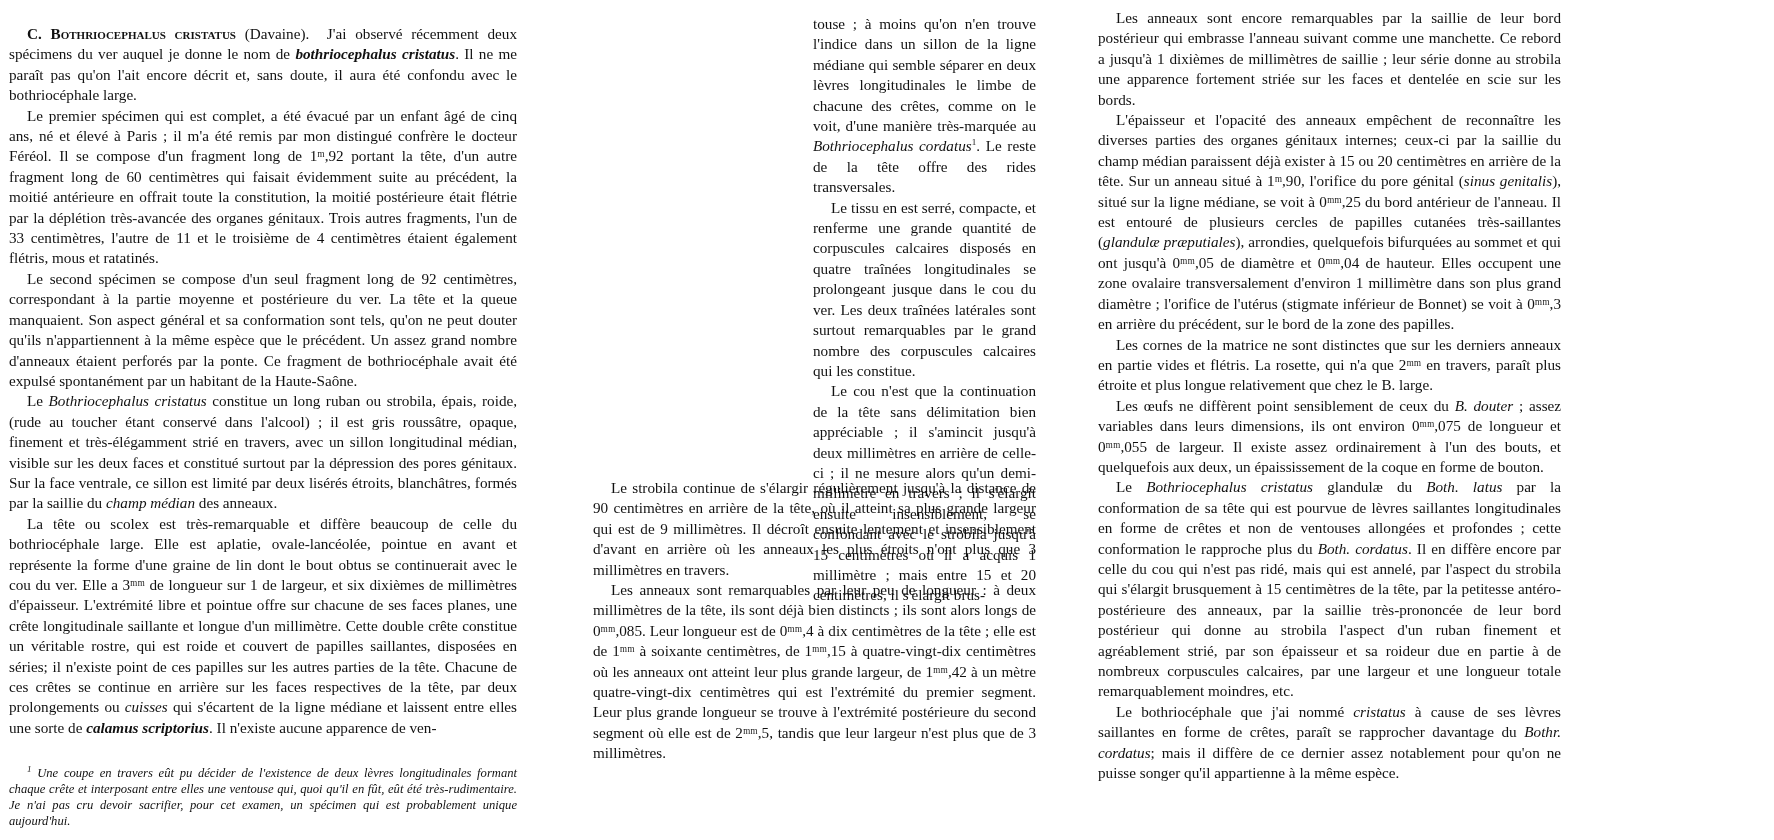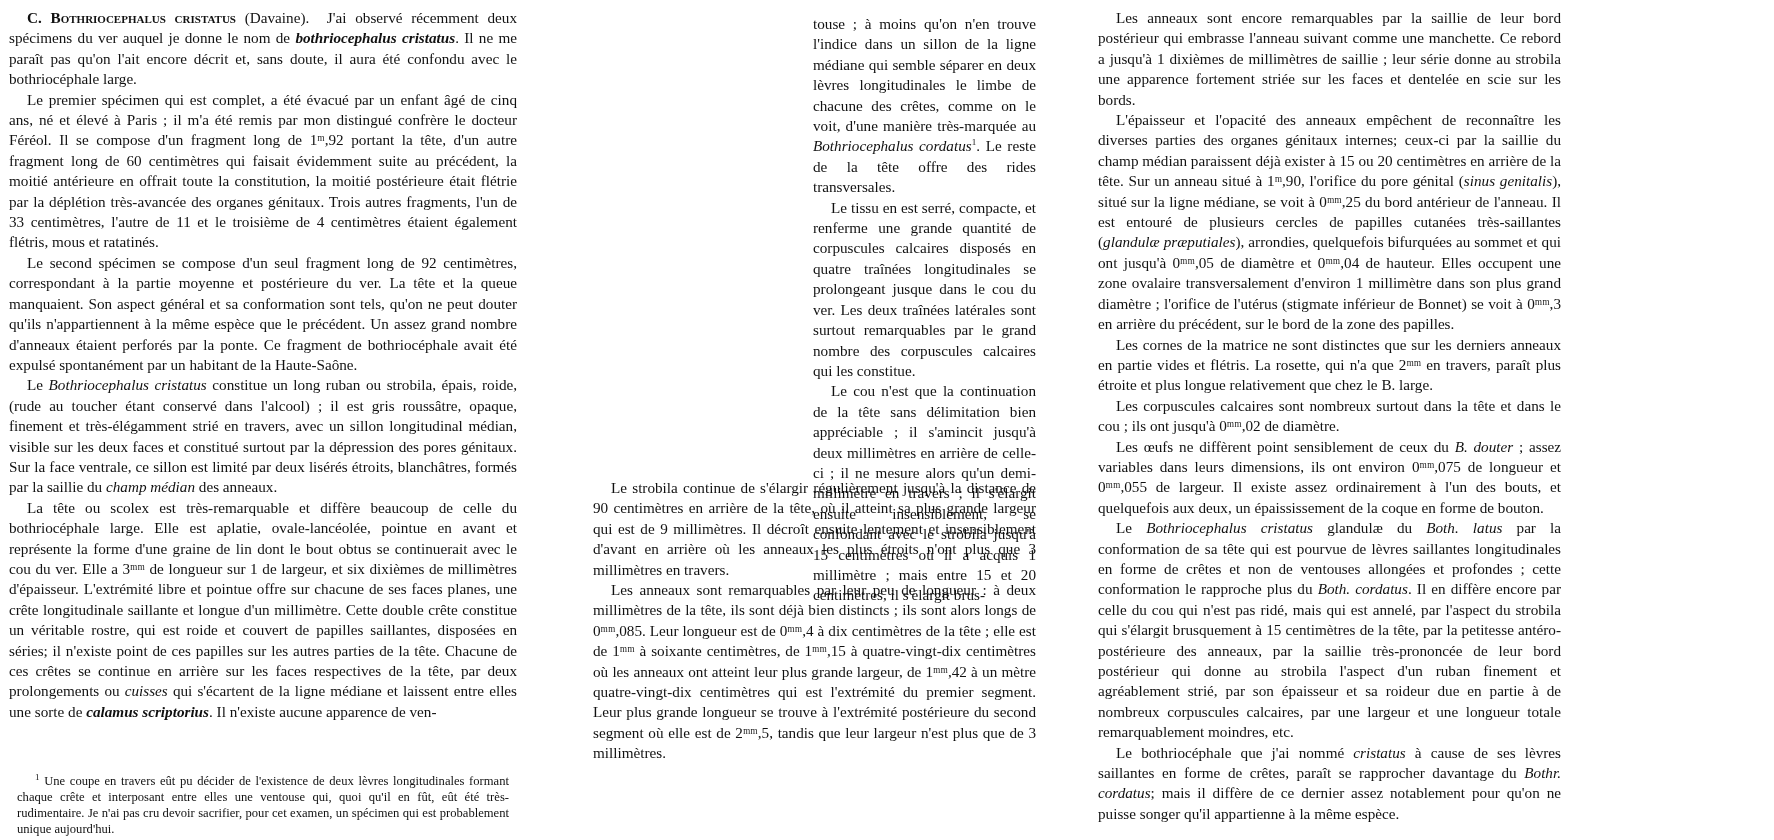--- a/index.html
+++ b/index.html
@@ -4,27 +4,27 @@
 <style>
   html, body { margin:0; padding:0; background:#ffffff; }
   body { width:1774px; height:840px; position:relative; overflow:hidden;
          font-family:"Liberation Serif","DejaVu Serif",serif; color:#111; }
   .col { position:absolute; font-size:15.2px; line-height:20.4px; text-align:justify; }
   .col p { margin:0; text-indent:18px; }
   .col p.noind { text-indent:0; }
   .sc { font-variant:small-caps; font-weight:bold; }
   i { font-style:italic; }
   sup { font-size:9px; line-height:0; vertical-align:super; }
-  #col-left { left:9px; top:8px; width:508px; }
+  #col-left { left:9px; top:24px; width:508px; }
   #col-inset { left:813px; top:14px; width:223px; }
   #col-mid-tail { left:593px; top:478px; width:443px; }
   #col-right { left:1098px; top:8px; width:463px; }
   #footnote { position:absolute; left:9px; top:765px; width:508px;
               font-size:12.6px; line-height:16px; text-align:justify; }
-  #footnote p { margin:8px; text-indent:18px; }
+  #footnote p { margin:0; text-indent:18px;font-style:italic; }
 </style>
 </head>
 <body>
 
 <div class="col" id="col-left">
   <p>
     <b>C.</b>
     <span class="sc">Bothriocephalus cristatus</span>
     <span>(Davaine).</span>
     &nbsp;<span>J'ai observé récemment deux spécimens du ver auquel je donne le nom de</span>
@@ -60,21 +60,20 @@
   <p>Le strobila continue de s'élargir régulièrement jusqu'à la distance de 90 centimètres en arrière de la tête, où il atteint sa plus grande largeur qui est de 9 millimètres. Il décroît ensuite lentement et insensiblement d'avant en arrière où les anneaux les plus étroits n'ont plus que 3 millimètres en travers.</p>
   <p>Les anneaux sont remarquables par leur peu de longueur : à deux millimètres de la tête, ils sont déjà bien distincts ; ils sont alors longs de 0ᵐᵐ,085. Leur longueur est de 0ᵐᵐ,4 à dix centimètres de la tête ; elle est de 1ᵐᵐ à soixante centimètres, de 1ᵐᵐ,15 à quatre-vingt-dix centimètres où les anneaux ont atteint leur plus grande largeur, de 1ᵐᵐ,42 à un mètre quatre-vingt-dix centimètres qui est l'extrémité du premier segment. Leur plus grande longueur se trouve à l'extrémité postérieure du second segment où elle est de 2ᵐᵐ,5, tandis que leur largeur n'est plus que de 3 millimètres.</p>
 </div>
 
 <div class="col" id="col-right">
   <p>Les anneaux sont encore remarquables par la saillie de leur bord postérieur qui embrasse l'anneau suivant comme une manchette. Ce rebord a jusqu'à 1 dixièmes de millimètres de saillie ; leur série donne au strobila une apparence fortement striée sur les faces et dentelée en scie sur les bords.</p>
   <p>
     <span>L'épaisseur et l'opacité des anneaux empêchent de reconnaître les diverses parties des organes génitaux internes; ceux-ci par la saillie du champ médian paraissent déjà exister à 15 ou 20 centimètres en arrière de la tête. Sur un anneau situé à 1ᵐ,90, l'orifice du pore génital (</span><i>sinus genitalis</i><span>), situé sur la ligne médiane, se voit à 0ᵐᵐ,25 du bord antérieur de l'anneau. Il est entouré de plusieurs cercles de papilles cutanées très-saillantes (</span><i>glandulæ præputiales</i><span>), arrondies, quelquefois bifurquées au sommet et qui ont jusqu'à 0ᵐᵐ,05 de diamètre et 0ᵐᵐ,04 de hauteur. Elles occupent une zone ovalaire transversalement d'environ 1 millimètre dans son plus grand diamètre ; l'orifice de l'utérus (stigmate inférieur de Bonnet) se voit à 0ᵐᵐ,3 en arrière du précédent, sur le bord de la zone des papilles.</span>
   </p>
   <p>Les cornes de la matrice ne sont distinctes que sur les derniers anneaux en partie vides et flétris. La rosette, qui n'a que 2ᵐᵐ en travers, paraît plus étroite et plus longue relativement que chez le B. large.</p>
-  <p>Les corpuscules calcaires sont nombreux surtout dans la tête et dans le cou ; ils ont jusqu'à 0ᵐᵐ,02 de diamètre.</p>
   <p>
     <span>Les œufs ne diffèrent point sensiblement de ceux du</span>
     <i>B. douter</i>
     <span>; assez variables dans leurs dimensions, ils ont environ 0ᵐᵐ,075 de longueur et 0ᵐᵐ,055 de largeur. Il existe assez ordinairement à l'un des bouts, et quelquefois aux deux, un épaississement de la coque en forme de bouton.</span>
   </p>
   <p>
     <span>Le</span>
     <i>Bothriocephalus cristatus</i>
     <span>glandulæ du</span>
     <i>Both. latus</i>

